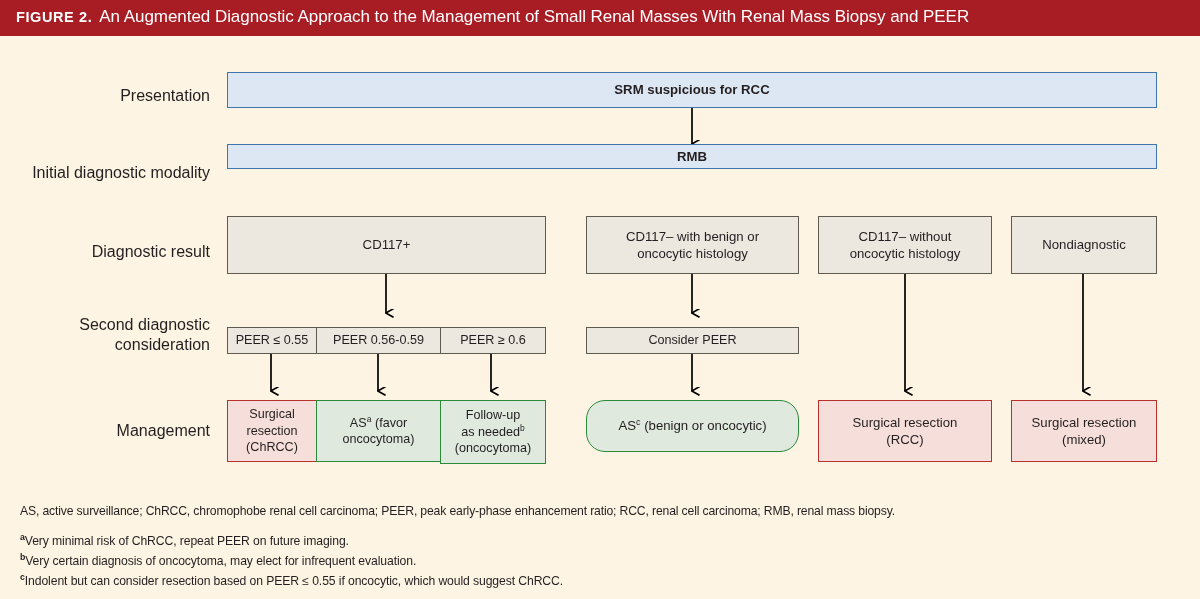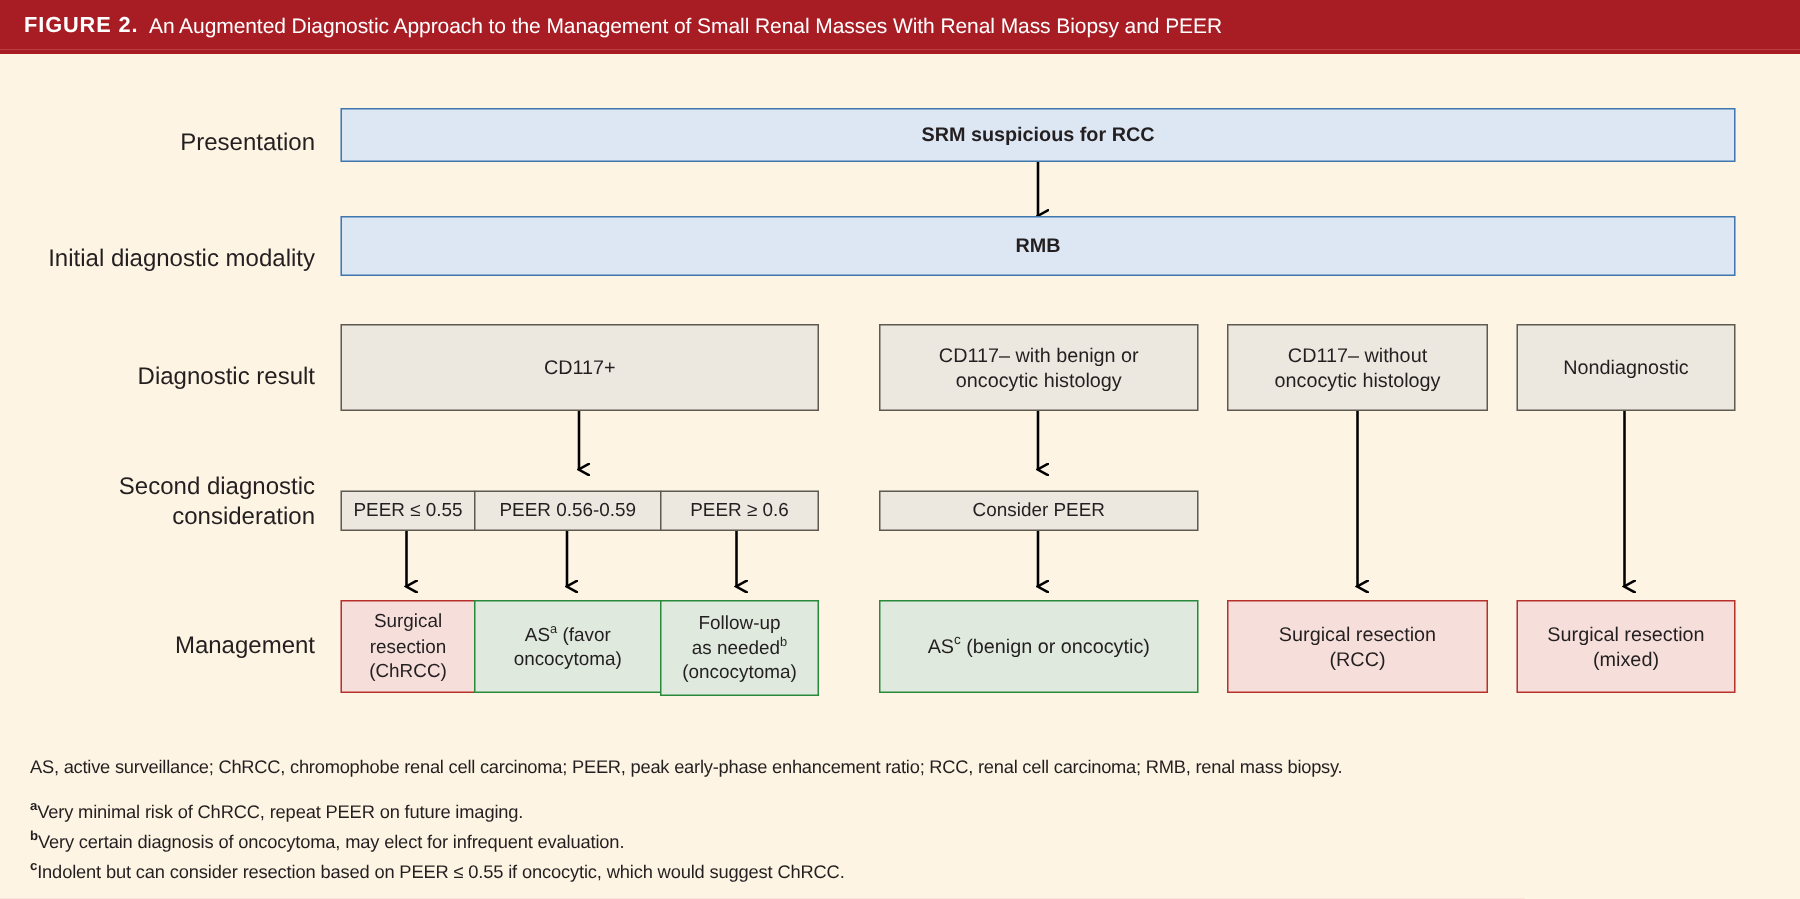--- a/index.html
+++ b/index.html
@@ -13,21 +13,21 @@
     height: 599px;
     font-family: "Liberation Sans", sans-serif;
     color: #231f20;
     overflow: hidden;
   }
 
   .figure-wrap {
     position: relative;
     width: 1200px;
     height: 599px;
-    background: #fca5a5;
+    background: #ec4899;
   }
 
   
   .figure-header {
     position: absolute;
     left: 0; top: 0;
     width: 1200px;
     height: 33px;
     background: #a81c24;
     display: flex;
@@ -38,21 +38,21 @@
   }
   .figure-header .fig-label {
     color: #ffffff;
     font-weight: bold;
     font-size: 14.5px;
     letter-spacing: 0.6px;
     margin-right: 7px;
   }
   .figure-header .fig-title {
     color: #ffffff;
-    font-size: 14px;
+    font-size: 17px;
     letter-spacing: -0.05px;
   }
   .header-underline {
     position: absolute;
     left: 0; top: 33px;
     width: 1200px;
     height: 3px;
     background: #a81c24;
   }
 
@@ -196,21 +196,21 @@
 
       <line x1="378" y1="318" x2="378" y2="355" stroke="#000" stroke-width="1.7" marker-end="url(#ah)"></line>
 
       <line x1="491" y1="318" x2="491" y2="355" stroke="#000" stroke-width="1.7" marker-end="url(#ah)"></line>
 
       <line x1="692" y1="318" x2="692" y2="355" stroke="#000" stroke-width="1.7" marker-end="url(#ah)"></line>
     </svg>
 
     <div class="nbox blue" style="left:227px; top:36px; width:930px; height:36px;">SRM suspicious for RCC</div>
 
-    <div class="nbox blue" style="left:227px; top:108px; width:930px; height:40px;">RMB</div>
+    <div class="nbox blue" style="left:227px; top:108px; width:930px; height:25px;">RMB</div>
 
     <div class="nbox gray" style="left:227px; top:180px; width:319px; height:58px;">CD117+</div>
 
     <div class="nbox gray" style="left:586px; top:180px; width:213px; height:58px; flex-direction:column;">
       <span>CD117– with benign or</span>
       <span>oncocytic histology</span>
     </div>
 
     <div class="nbox gray" style="left:818px; top:180px; width:174px; height:58px; flex-direction:column;">
       <span>CD117– without</span>
@@ -234,21 +234,21 @@
       <span><span>AS</span><sup>a</sup><span> (favor</span></span>
       <span>oncocytoma)</span>
     </div>
 
     <div class="nbox green small" style="left:440px; top:364px; width:106px; height:64px; flex-direction:column;">
       <span>Follow-up</span>
       <span><span>as needed</span><sup>b</sup></span>
       <span>(oncocytoma)</span>
     </div>
 
-    <div class="nbox green" style="left:586px; top:364px; width:213px; height:62px;">
+    <div class="nbox green" style="left:586px; top:364px; width:213px; height:52px;border-radius:19px;">
       <span><span>AS</span><sup>c</sup><span> (benign or oncocytic)</span></span>
     </div>
 
     <div class="nbox red" style="left:818px; top:364px; width:174px; height:62px; flex-direction:column;">
       <span>Surgical resection</span>
       <span>(RCC)</span>
     </div>
 
     <div class="nbox red" style="left:1011px; top:364px; width:146px; height:62px; flex-direction:column;">
       <span>Surgical resection</span>

